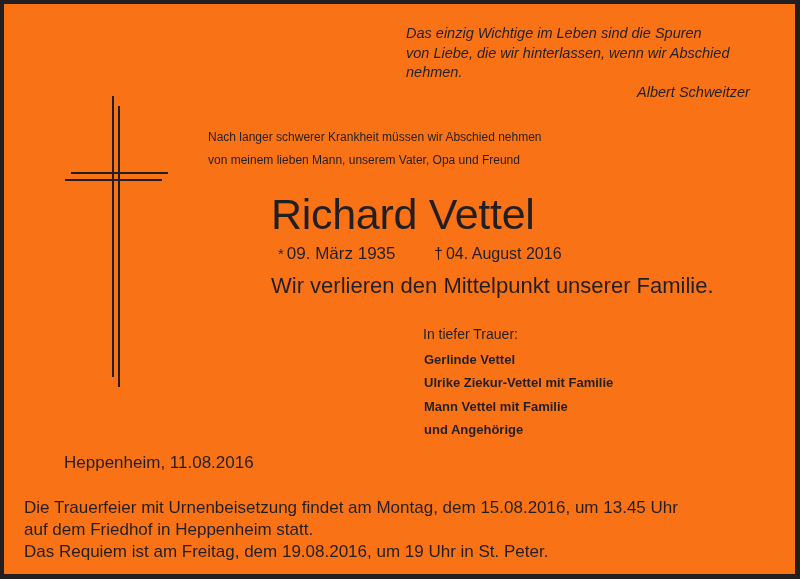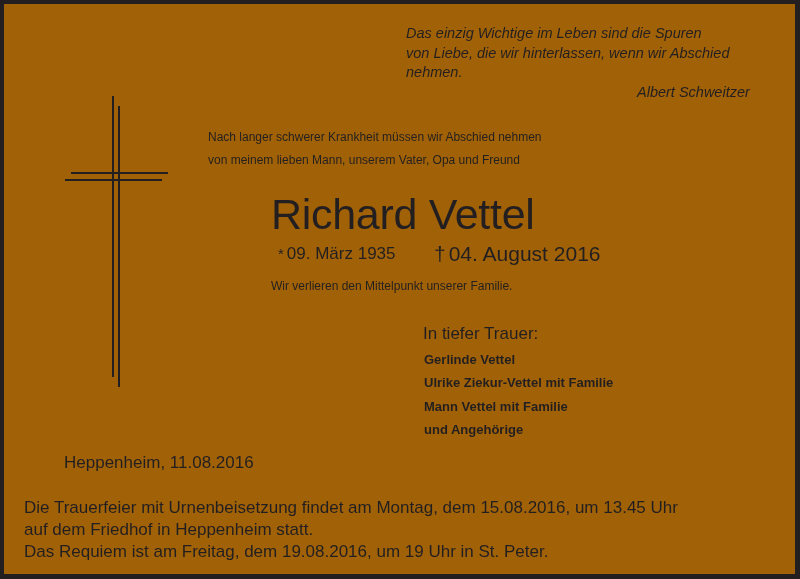--- a/index.html
+++ b/index.html
@@ -7,45 +7,45 @@
       width: 800px; height: 579px; overflow: hidden;
       background: #231f20;
       font-family: "Liberation Sans", sans-serif;
       color: #231f20;
       position: relative;
     }
     .card {
       position: absolute;
       left: 4px; top: 4px;
       width: 791px; height: 570px;
-      background: #a16207;
+      background: #f97316;
     }
     .abs { position: absolute; white-space: nowrap; }
     .quote {
       left: 402px; top: 20px;
       font-style: italic; font-size: 14.5px; line-height: 19.5px;
     }
     .quote-author {
       left: 633px; top: 79px;
       font-style: italic; font-size: 14.5px; line-height: 19px;
     }
     .intro {
       left: 204px; top: 122px;
       font-size: 12px; line-height: 22.5px;
     }
     .name {
       left: 267px; top: 184px;
       font-size: 43px; line-height: 52px; letter-spacing: -0.3px;
     }
     .birth { left: 274px; top: 239px; font-size: 17px; line-height: 22px; }
-    .death { left: 430px; top: 239px; font-size: 21px; line-height: 22px; }
+    .death { left: 430px; top: 239px; font-size: 16px; line-height: 22px; }
     .birth .sym, .death .sym { display: inline-block; margin-right: 3px; }
     .birth .sym { font-size: 15px; }
-    .tagline { left: 267px; top: 271px; font-size: 12px; line-height: 22px; }
-    .mourning-label { left: 419px; top: 319px; font-size: 17px; line-height: 22px; }
+    .tagline { left: 267px; top: 271px; font-size: 22px; line-height: 22px; }
+    .mourning-label { left: 419px; top: 319px; font-size: 14px; line-height: 22px; }
     .mourners {
       left: 420px; top: 344px;
       font-size: 13px; line-height: 23.3px; font-weight: bold;
     }
     .place-date { left: 20px; top: 447px; font-size: 17px; line-height: 23px; margin-left: 40px; }
     .ceremony { left: 20px; top: 493px; font-size: 17px; line-height: 22px; }
     .line { display: block; }
     .cross-line { position: absolute; background: #231f20; }
   </style>
 </head>

